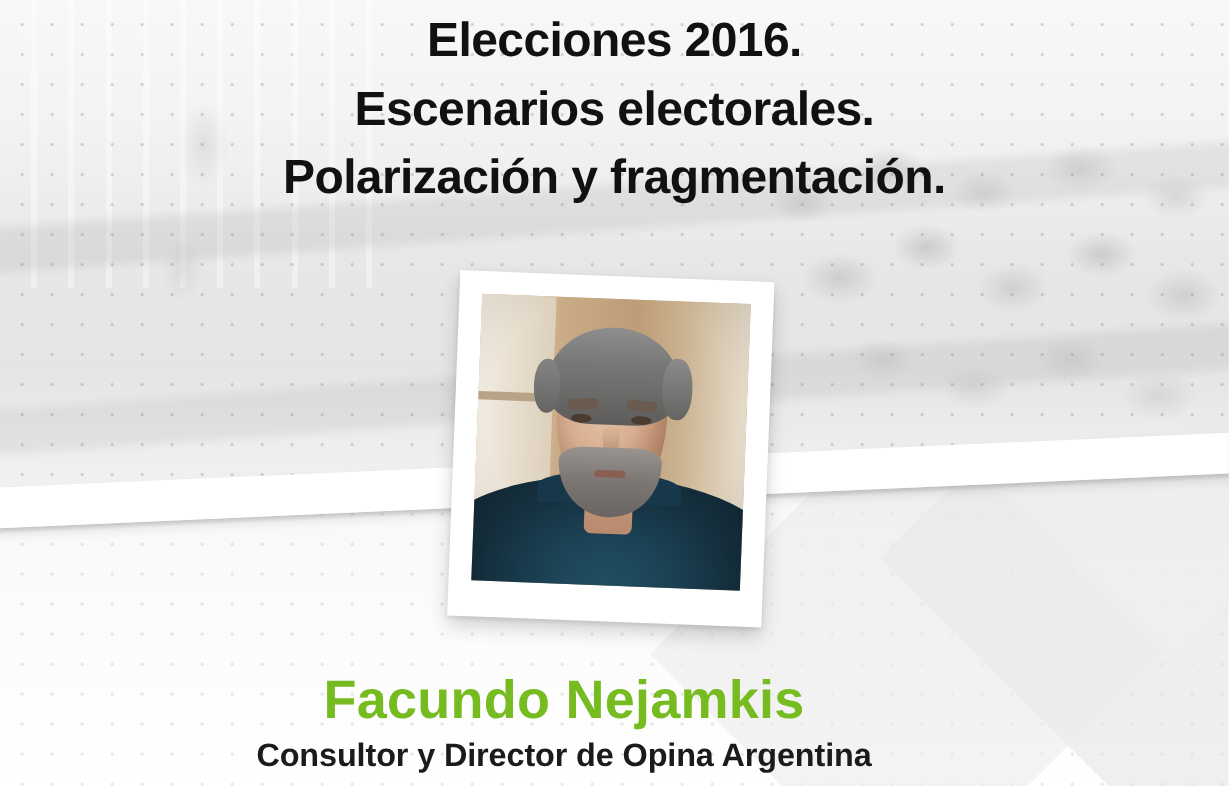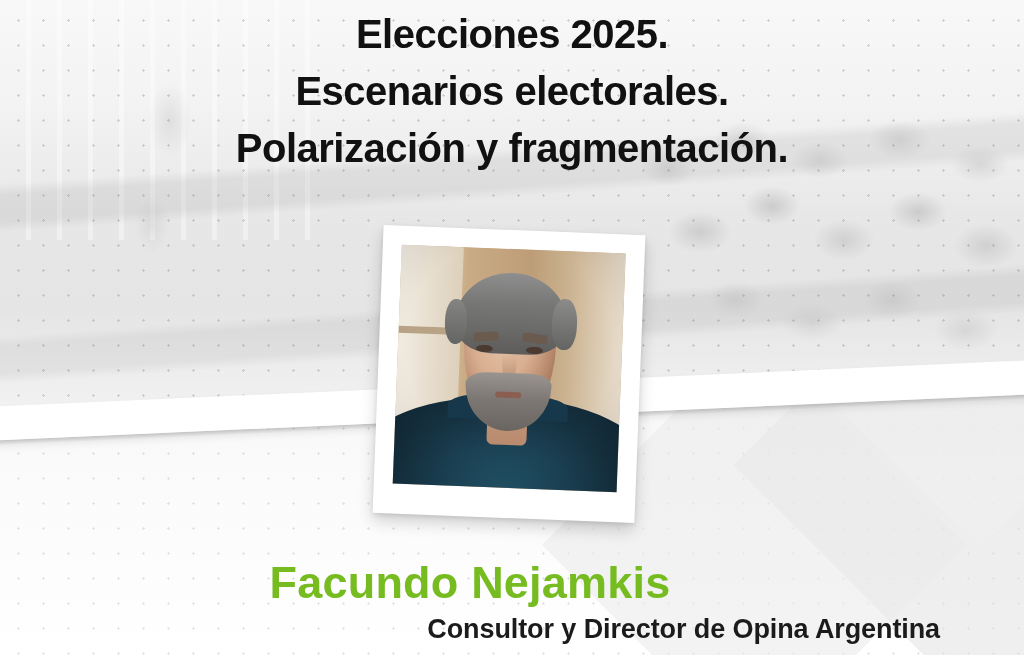--- a/index.html
+++ b/index.html
@@ -253,21 +253,20 @@
     color:#76bc21;
     letter-spacing:.2px;
     line-height:56px;
   }
   .speaker-role {
     display:block;
     font-size:27px; font-weight:bold;
     color:#1b1b1b;
     letter-spacing:-.1px;
     line-height:36px;
-    text-align:right;
   }
 </style>
 </head>
 <body>
 
 <div class="slide">
 
   <div class="photo-bg">
     <div class="base"></div>
     <div class="cols"></div>
@@ -282,21 +281,21 @@
       <i class="f1"></i>
       <i class="f2"></i>
       <i class="f3"></i>
     </div>
   </div>
 
   <div class="band-shadowline"></div>
   <div class="band"></div>
 
   <div class="title">
-    <span class="ln">Elecciones 2025.</span>
+    <span class="ln">Elecciones 2016.</span>
     <span class="ln">Escenarios electorales.</span>
     <span class="ln">Polarización y fragmentación.</span>
   </div>
 
   <div class="polaroid">
     <div class="portrait">
       <div class="wall"></div>
       <div class="shelf"></div>
       <div class="body"></div>
       <div class="neck"></div>

